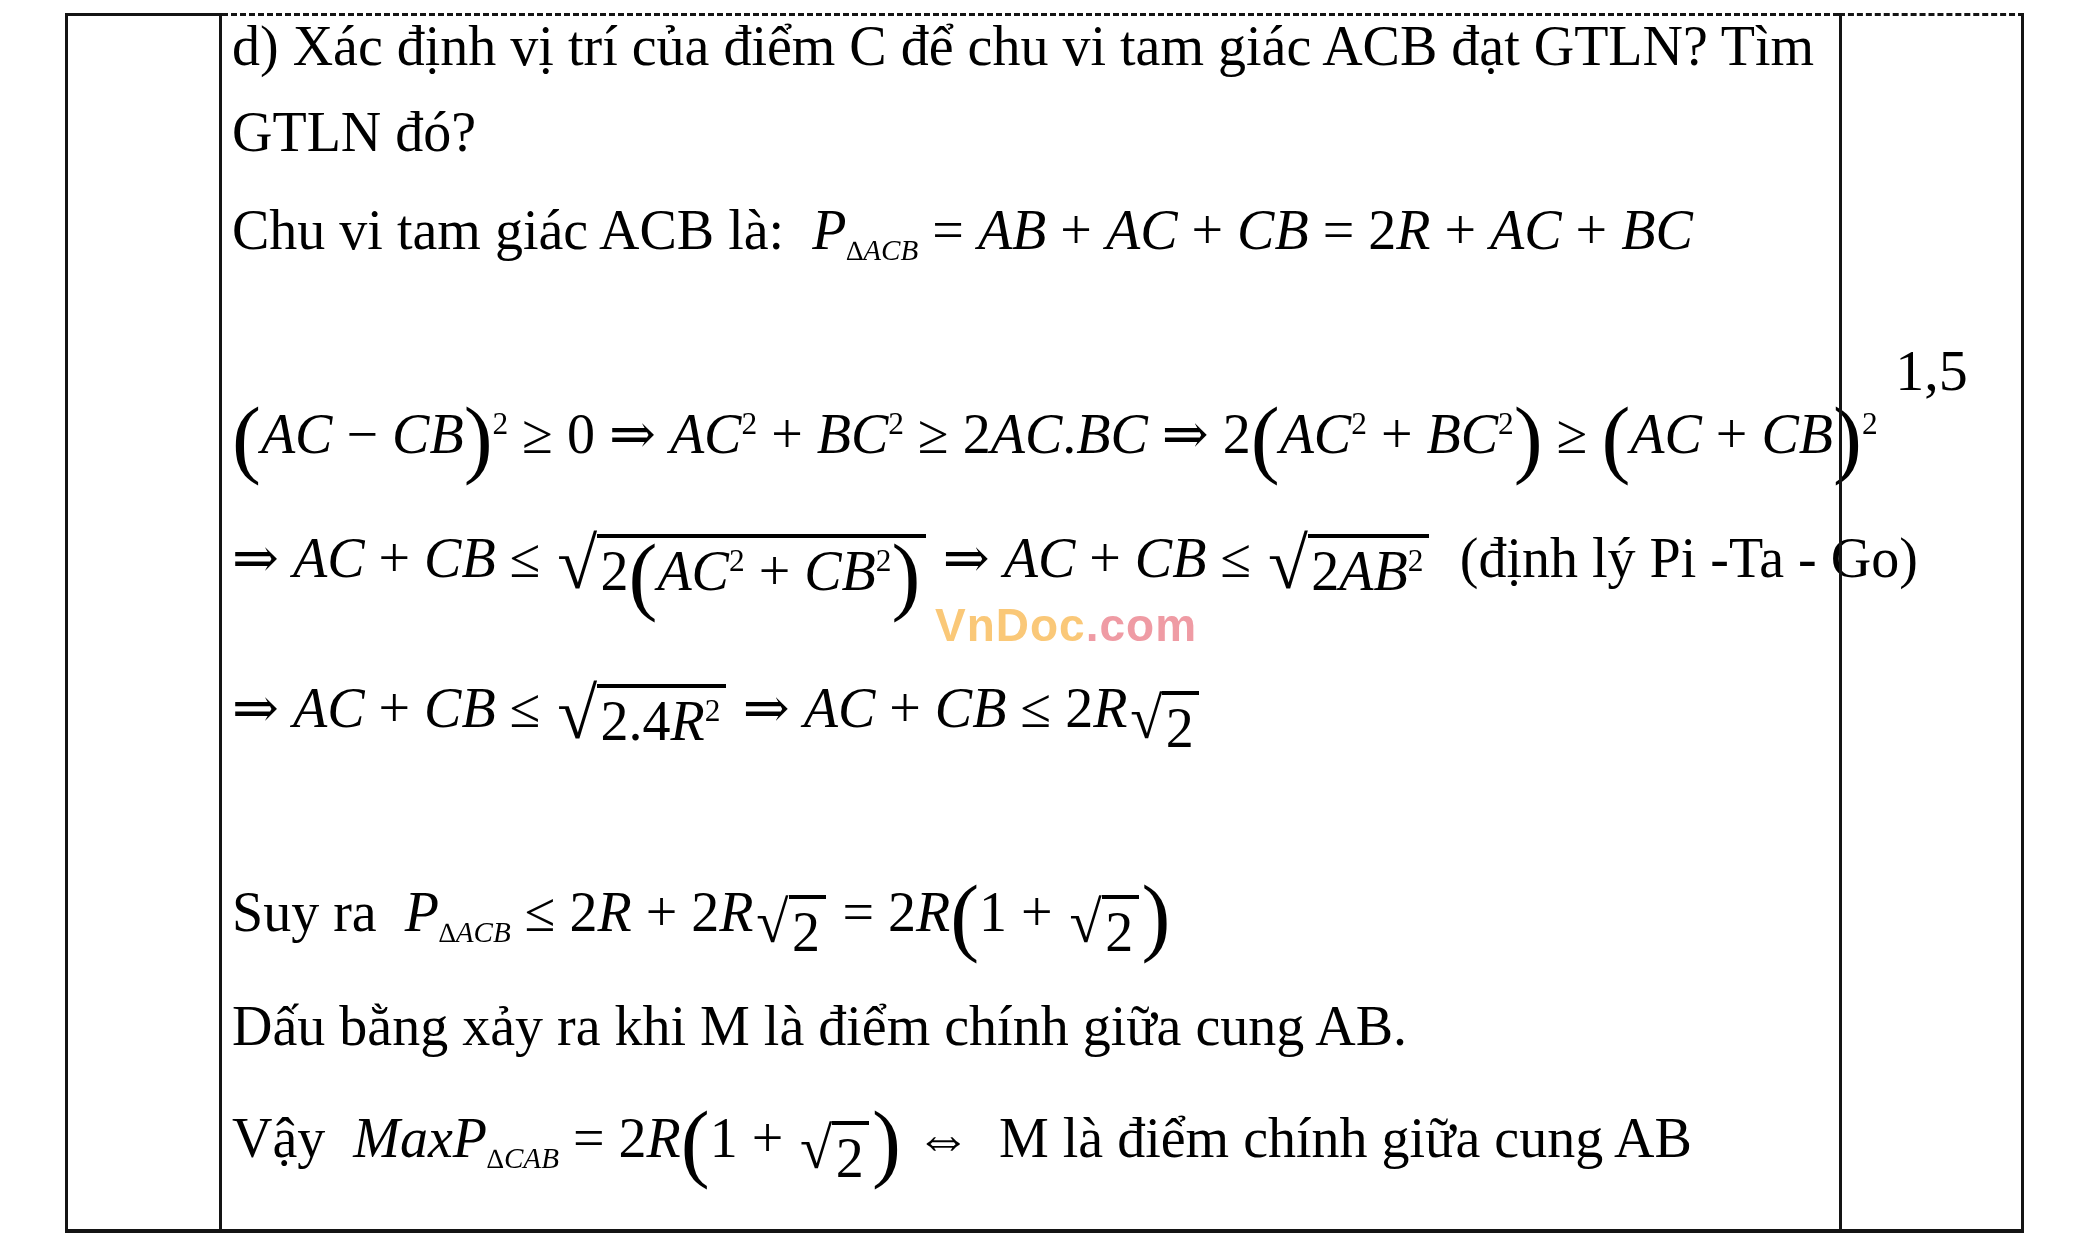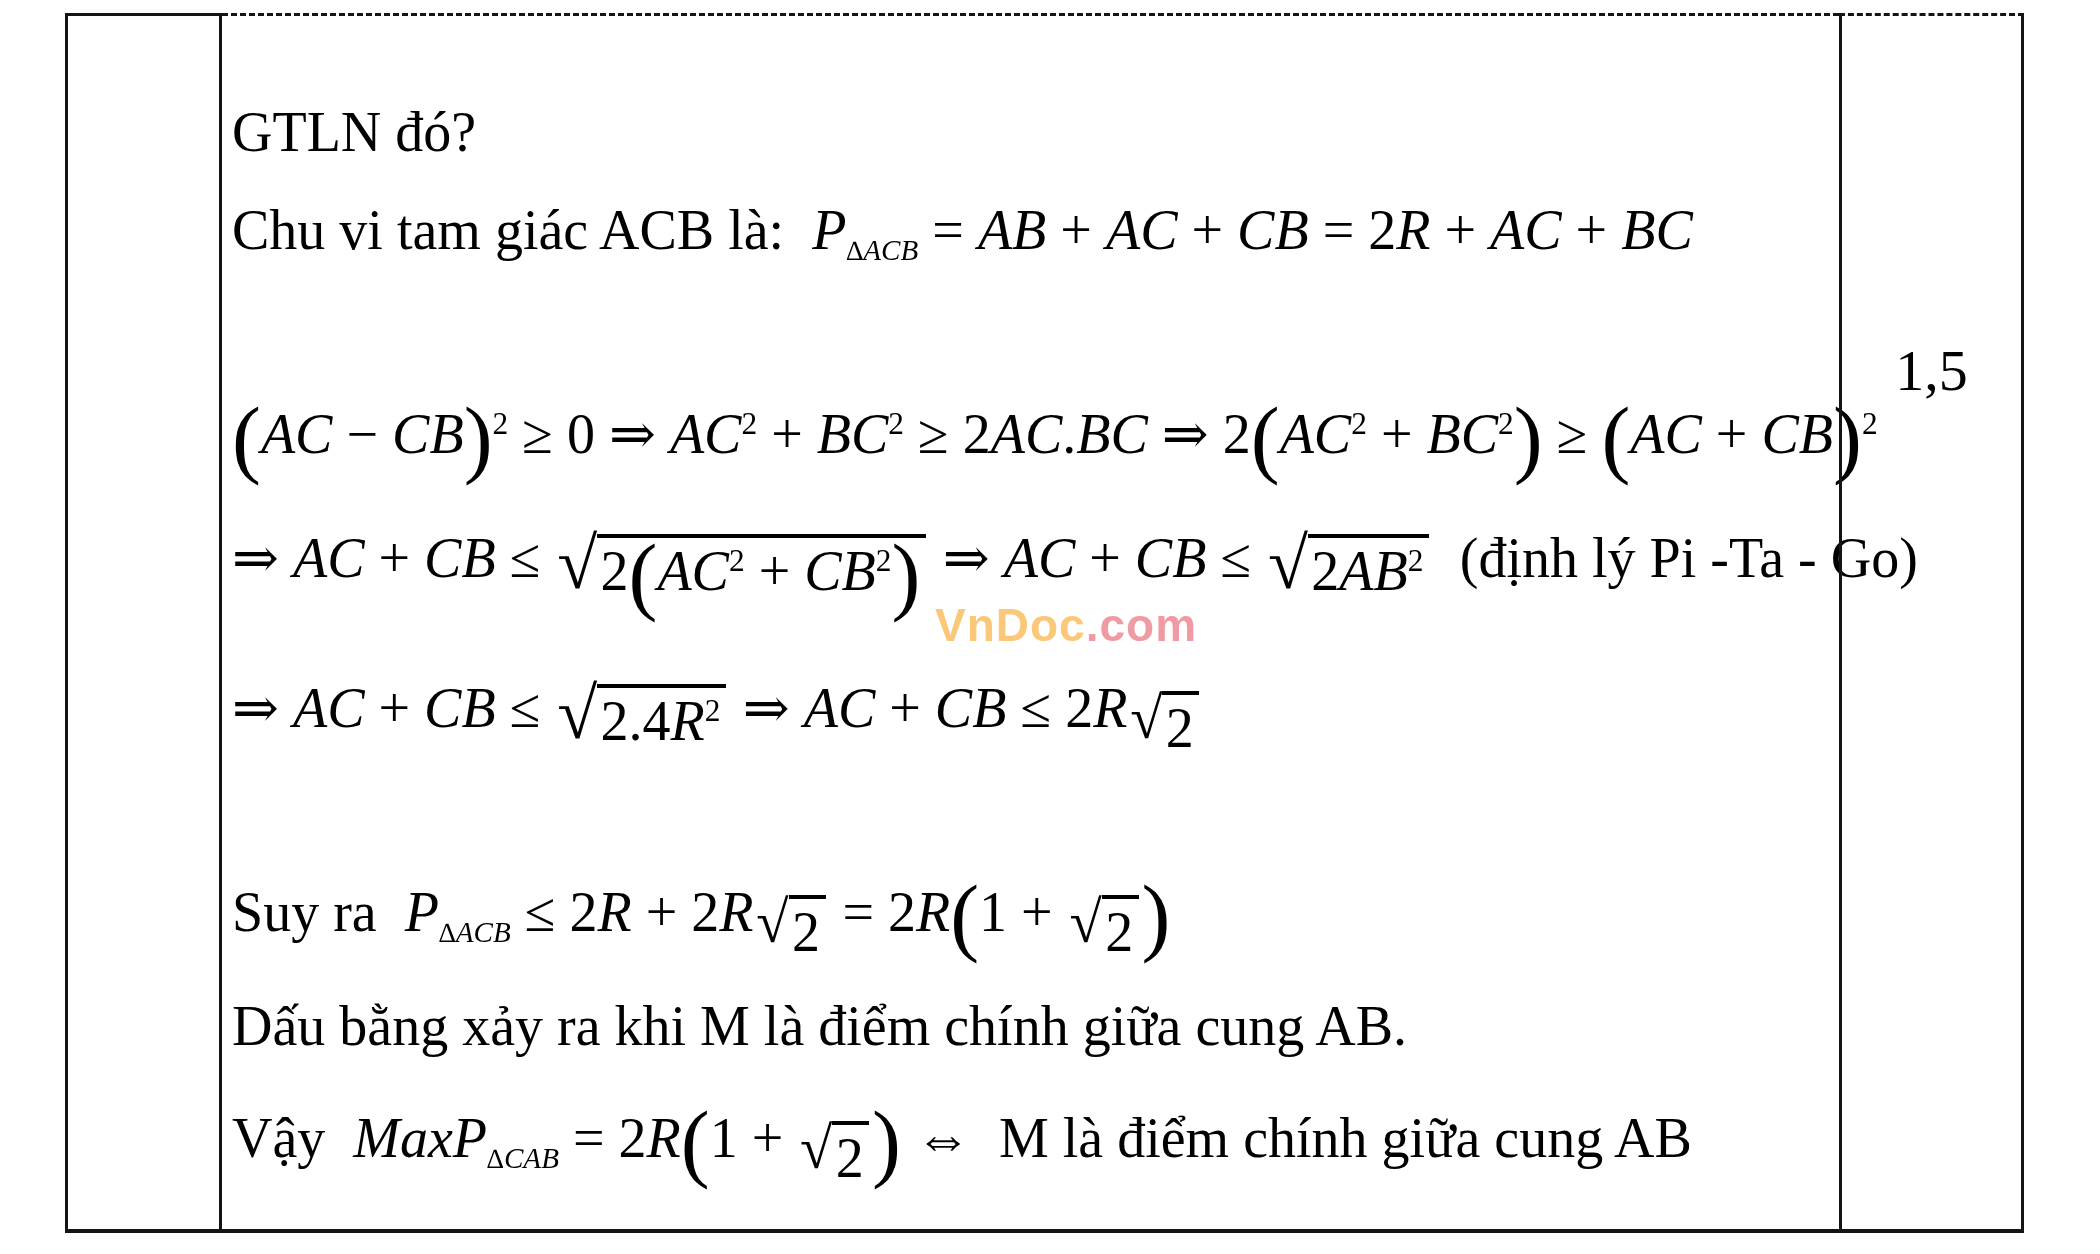--- a/index.html
+++ b/index.html
@@ -50,20 +50,21 @@
     font-size:58px;line-height:1.15;
   }
 </style>
 </head>
 <body>
 
 <div class="tbl">
   <div class="cell c-question"></div>
 
   <div class="cell c-solution">
+    <div class="line l1">d) Xác định vị trí của điểm C để chu vi tam giác ACB đạt GTLN? Tìm</div>
     <div class="line l2">GTLN đó?</div>
     <div class="line l3">Chu vi tam giác ACB là: &nbsp;<i>P</i><sub><span class="tri">∆</span><i>ACB</i></sub> = <i>AB</i> + <i>AC</i> + <i>CB</i> = 2<i>R</i> + <i>AC</i> + <i>BC</i></div>
     <div class="line l5"><span class="bp">(</span><i>AC</i> − <i>CB</i><span class="bp">)</span><sup>2</sup> ≥ 0 ⇒ <i>AC</i><sup>2</sup> + <i>BC</i><sup>2</sup> ≥ 2<i>AC</i>.<i>BC</i> ⇒ 2<span class="bp">(</span><i>AC</i><sup>2</sup> + <i>BC</i><sup>2</sup><span class="bp">)</span> ≥ <span class="bp">(</span><i>AC</i> + <i>CB</i><span class="bp">)</span><sup>2</sup></div>
     <div class="line l6">⇒ <i>AC</i> + <i>CB</i> ≤ <span class="sq">
           <span class="r">√</span>
           <span class="rc">2<span class="bp">(</span><i>AC</i><sup>2</sup> + <i>CB</i><sup>2</sup><span class="bp">)</span></span>
         </span> ⇒ <i>AC</i> + <i>CB</i> ≤ <span class="sq">
           <span class="r">√</span>
           <span class="rc">2<i>AB</i><sup>2</sup></span>
         </span> &nbsp;(định lý Pi -Ta - Go)</div>

